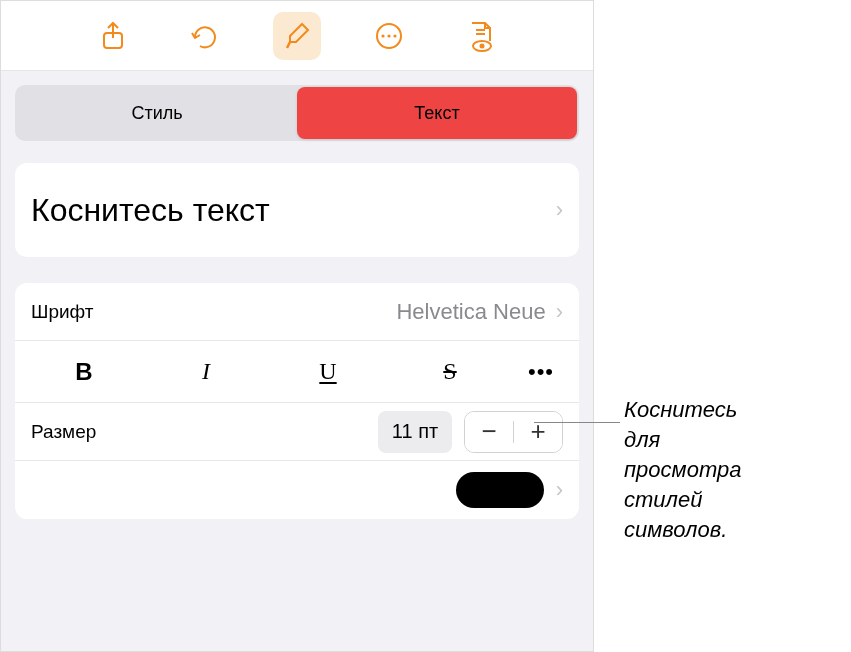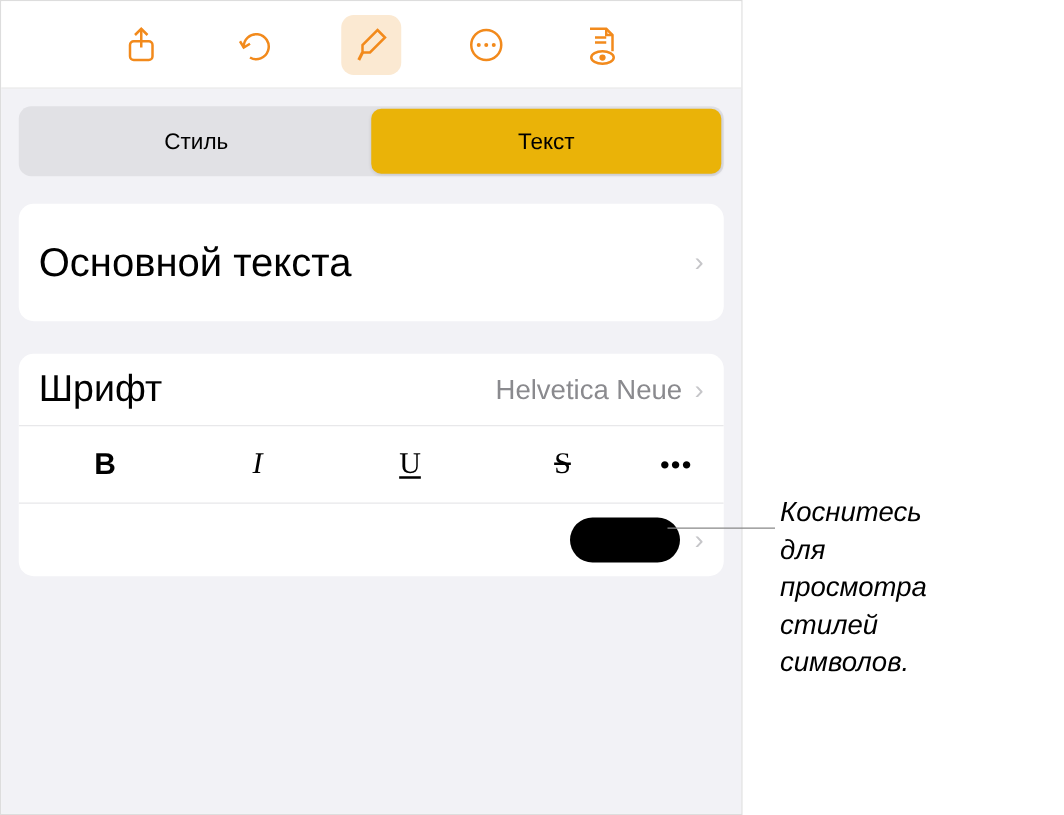--- a/index.html
+++ b/index.html
@@ -61,21 +61,21 @@
       flex: 1;
       display: flex;
       align-items: center;
       justify-content: center;
       font-size: 18px;
       color: #000;
       border-radius: 8px;
       cursor: pointer;
     }
     .seg.active {
-      background: #eab308;
+      background: #ef4444;
       box-shadow: 0 1px 3px rgba(0,0,0,0.12);
     }
 
     .section-header {
       font-size: 17px;
       color: #8a8a8e;
       letter-spacing: 0.3px;
       padding: 8px 14px 10px 14px;
     }
 
@@ -103,21 +103,21 @@
       flex: 1;
     }
 
     .chev {
       color: #c6c6c9;
       font-size: 22px;
       font-weight: 300;
     }
 
     .row-label {
-      font-size: 30px;
+      font-size: 19px;
       color: #000;
     }
     .row-value {
       margin-left: auto;
       margin-right: 10px;
       font-size: 22px;
       color: #8a8a8e;
       text-align: center;
     }
 
@@ -271,40 +271,49 @@
   <div class="content">
 
     <div class="segmented">
       <div class="seg">Стиль</div>
       <div class="seg active">Текст</div>
     </div>
 
 
     <div class="card" style="margin-bottom: 26px;">
       <div class="row paragraph-style-row">
-        <span class="paragraph-style-label">Основной текста</span>
+        <span class="paragraph-style-label">Коснитесь текст</span>
         <span class="chev">›</span>
       </div>
     </div>
 
     <div class="card">
       <div class="row">
         <span class="row-label">Шрифт</span>
         <span class="row-value">Helvetica Neue</span>
         <span class="chev">›</span>
       </div>
 
       <div class="bius-row">
         <div class="bius-btn bold">B</div>
         <div class="bius-btn italic">I</div>
         <div class="bius-btn underline">U</div>
         <div class="bius-btn strike">S</div>
         <div class="bius-more">•••</div>
       </div>
 
+      <div class="row">
+        <span class="row-label">Размер</span>
+        <span class="size-val">11 пт</span>
+        <div class="stepper">
+          <div class="step-btn">−</div>
+          <div class="step-div"></div>
+          <div class="step-btn">+</div>
+        </div>
+      </div>
 
       <div class="row">
         <span class="color-swatch" style="background:#000000"></span>
         <span class="chev">›</span>
       </div>
     </div>
 
   </div>
 </div>
 

